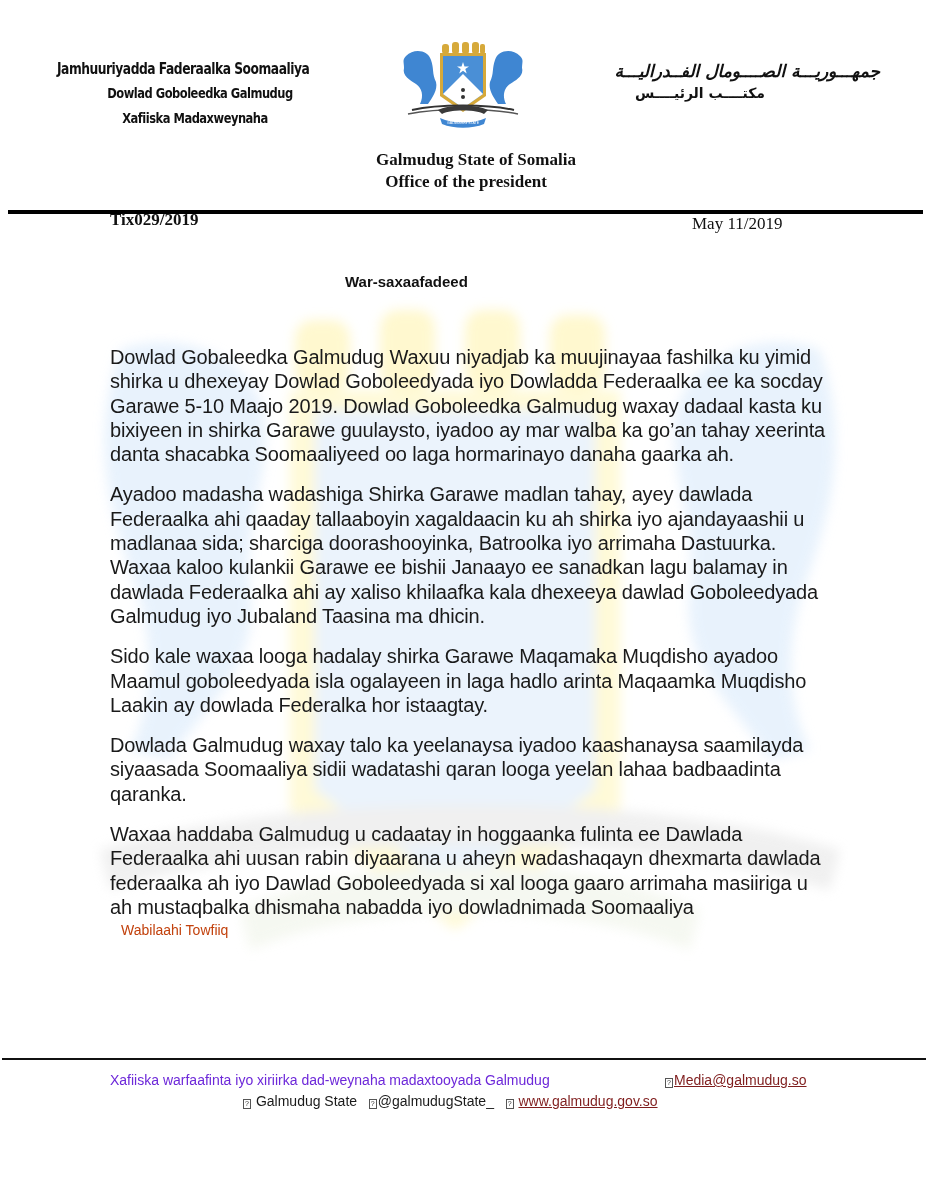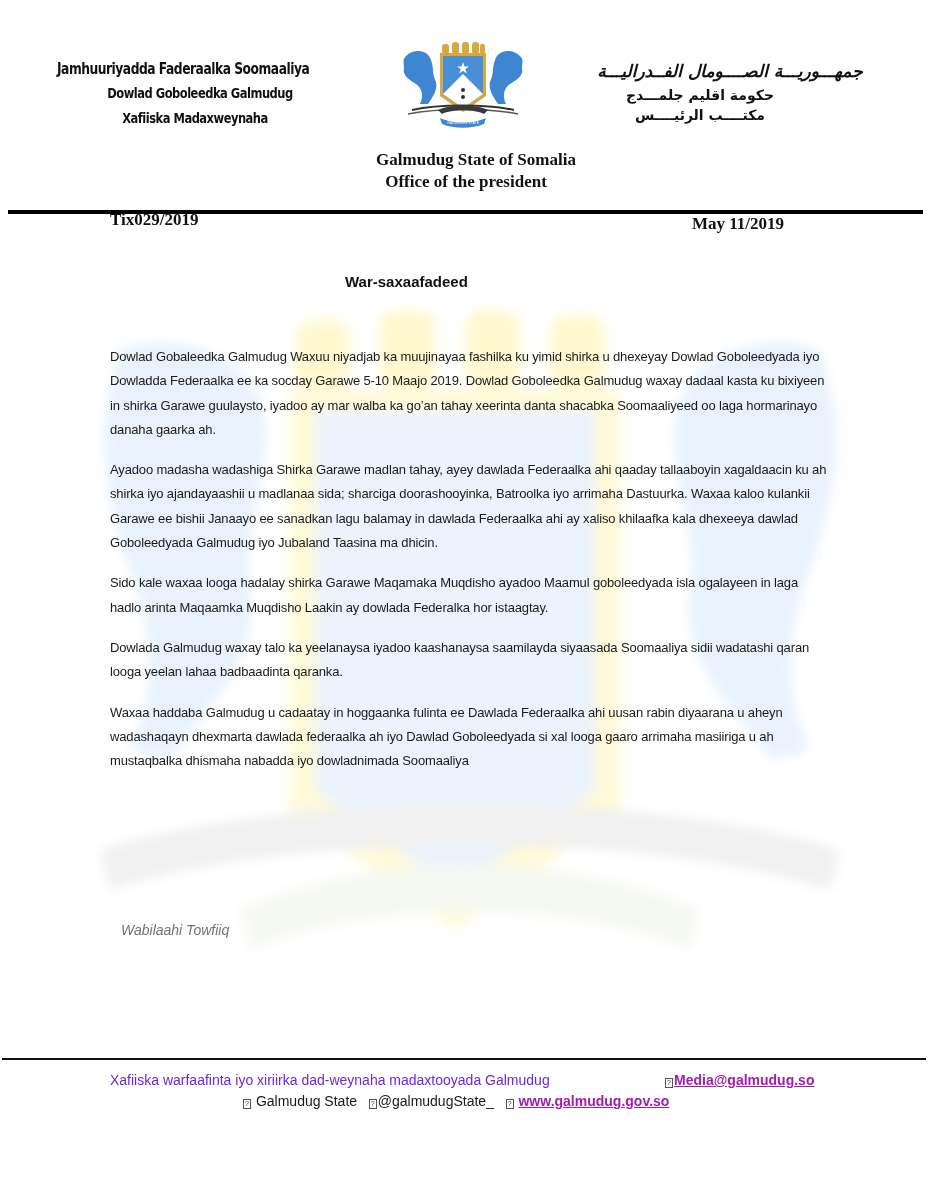--- a/index.html
+++ b/index.html
@@ -11,48 +11,48 @@
 
     
     .hdr-left { position: absolute; left: 30px; top: 58px; width: 300px; text-align: center; z-index: 2; }
     .hdr-left .l1 { font-family: "DejaVu Sans", sans-serif; font-weight: bold; font-size: 15px; letter-spacing: -0.6px; transform: scaleX(0.82); transform-origin: 50% 50%; white-space: nowrap; line-height: 22px; display: block; }
     .hdr-left .l2 { font-family: "DejaVu Sans", sans-serif; font-weight: bold; font-size: 14px; letter-spacing: -0.6px; transform: scaleX(0.82); white-space: nowrap; line-height: 26px; display: block; margin-left: 40px; }
     .hdr-left .l3 { font-family: "DejaVu Sans", sans-serif; font-weight: bold; font-size: 14px; letter-spacing: -0.6px; transform: scaleX(0.82); white-space: nowrap; line-height: 24px; display: block; margin-left: 30px; }
 
     .emblem { position: absolute; left: 398px; top: 38px; width: 130px; height: 92px; z-index: 2; }
 
     .hdr-right { position: absolute; left: 580px; top: 58px; width: 300px; text-align: center; z-index: 2; direction: rtl; }
-    .hdr-right .a1 { font-family: "DejaVu Sans", sans-serif; font-weight: bold; font-style: italic; font-size: 17px; line-height: 26px; display: block; }
+    .hdr-right .a1 { font-family: "DejaVu Sans", sans-serif; font-weight: bold; font-style: italic; font-size: 17px; line-height: 26px; display: block; text-align: right; }
     .hdr-right .a2 { font-family: "DejaVu Sans", sans-serif; font-weight: bold; font-size: 14px; line-height: 22px; display: block; margin-right: 60px; }
     .hdr-right .a3 { font-family: "DejaVu Sans", sans-serif; font-weight: bold; font-size: 14px; line-height: 18px; display: block; margin-right: 60px; }
 
     .eng-title { position: absolute; left: 0; width: 928px; text-align: center; z-index: 2; font-family: "Liberation Serif", serif; font-weight: bold; font-size: 17px; }
     .eng-title.t1 { top: 150px; left: 12px; }
     .eng-title.t2 { top: 172px; left: 2px; }
 
     .rule-top { position: absolute; left: 8px; top: 210px; width: 915px; height: 4px; background: #000; z-index: 2; }
 
     .ref { position: absolute; left: 110px; top: 210px; font-family: "Liberation Serif", serif; font-weight: bold; font-size: 17px; z-index: 2; }
-    .date { position: absolute; left: 692px; top: 214px; font-family: "Liberation Serif", serif; font-weight: bold; font-size: 17px; z-index: 2; }
+    .date { position: absolute; left: 692px; top: 214px; font-family: "Liberation Serif", serif; font-weight: normal; font-size: 17px; z-index: 2; }
 
     .doc-title { position: absolute; left: 345px; top: 273px; font-family: "Liberation Sans", sans-serif; font-weight: bold; font-size: 15px; z-index: 2; }
 
-    .body { position: absolute; left: 110px; top: 345px; width: 720px; z-index: 2; font-family: "Liberation Sans", sans-serif; font-size: 13px; line-height: 24.3px; color: #1a1a1a; letter-spacing: -0.15px; }
+    .body { position: absolute; left: 110px; top: 345px; width: 720px; z-index: 2; font-family: "Liberation Sans", sans-serif; font-size: 20px; line-height: 24.3px; color: #1a1a1a; letter-spacing: -0.15px; }
     .body p { margin-bottom: 16px; }
     .body p.p1 { margin-bottom: 16px; }
 
-    .sign { position: absolute; left: 121px; top: 922px; font-size: 14px; z-index: 2; color: #737373; font-style: italic; }
+    .sign { position: absolute; left: 121px; top: 922px; font-size: 14px; z-index: 2; color: #c2410c; }
 
     .rule-bottom { position: absolute; left: 2px; top: 1058px; width: 924px; height: 1.5px; background: #111; z-index: 2; }
 
     .footer-l1 { position: absolute; left: 110px; top: 1072px; font-size: 14px; z-index: 2; color: #6d28d9; white-space: nowrap; }
     .footer-email { position: absolute; left: 665px; top: 1072px; font-size: 14px; z-index: 2; white-space: nowrap; }
     .footer-l2 { position: absolute; left: 243px; top: 1093px; font-size: 14px; z-index: 2; color: #1a1a1a; white-space: nowrap; }
     .glyph-box { display: inline-block; width: 8px; height: 10px; border: 1px solid #555; font-size: 7px; line-height: 8px; text-align: center; vertical-align: 0px; color: #333; margin-right: 1px; }
-    a.link { color: #a21caf; text-decoration: underline; font-weight: bold; }
+    a.link { color: #7f1d1d; text-decoration: underline; }
   </style>
 </head>
 <body>
 
 <svg class="watermark" viewBox="0 0 760 720" xmlns="http://www.w3.org/2000/svg">
   <defs>
     <filter id="blur">
         <feGaussianBlur stdDeviation="6"></feGaussianBlur>
       </filter>
   </defs>
@@ -105,21 +105,20 @@
   <path d="M14 72 C40 66 90 66 116 72" stroke="#333" stroke-width="2" fill="none"></path>
   <path d="M10 76 C40 70 90 70 120 76" stroke="#555" stroke-width="1.5" fill="none"></path>
   <path d="M40 72 C52 66 78 66 90 72 L86 76 C76 71 54 71 44 76 Z" fill="#3a3a3a"></path>
 
   <path d="M42 80 C55 86 75 86 88 80 L86 86 C74 91 56 91 44 86 Z" fill="#3f86d2"></path>
   <text x="65" y="86" font-size="3.5" text-anchor="middle" fill="#fff" font-family="Liberation Sans, sans-serif">GALMUDUG STATE</text>
 </svg>
 
 <div class="hdr-right">
   <span class="a1">جمهـــوريـــة الصــــومال الفــدراليـــة</span>
-  <span class="a2">حكومة اقليم جلمـــدج</span>
   <span class="a3">مكتــــب الرئيــــس</span>
 </div>
 
 <div class="eng-title t1">Galmudug State of Somalia</div>
 <div class="eng-title t2">Office of the president</div>
 
 <div class="rule-top"></div>
 
 <div class="ref">Tix029/2019</div>
 <div class="date">May 11/2019</div>

